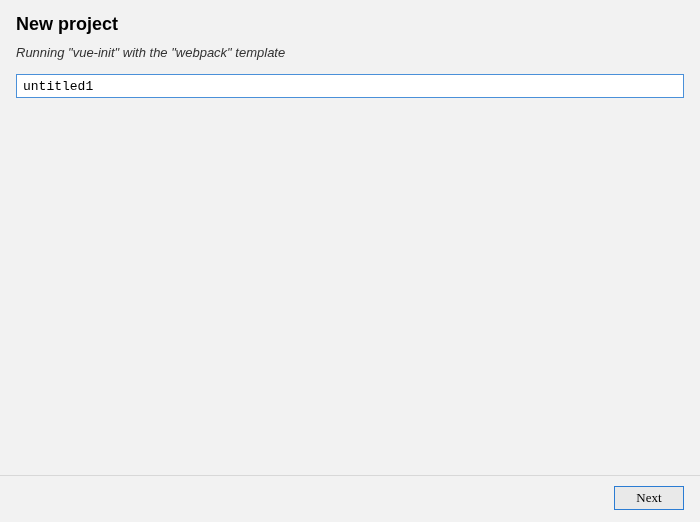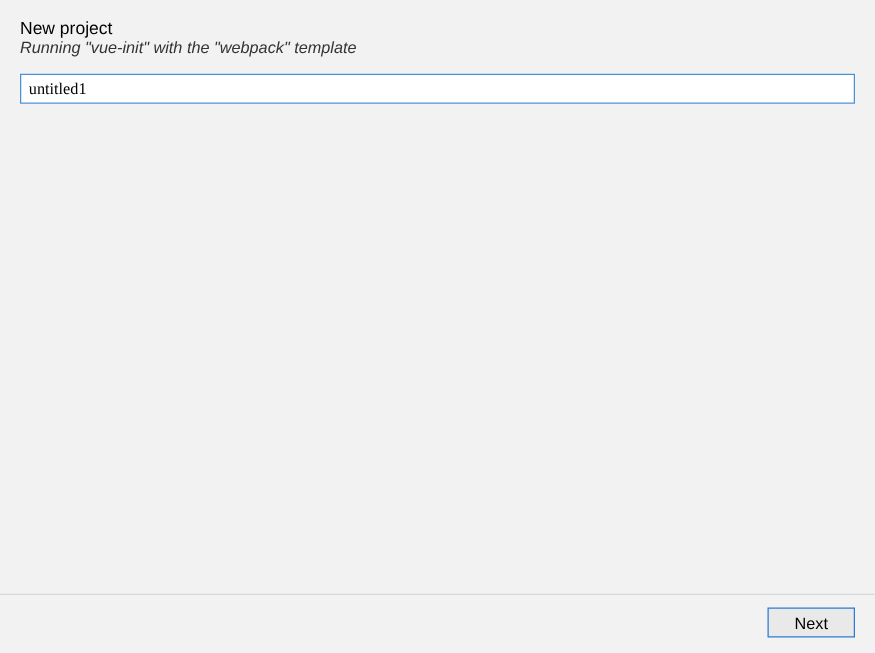--- a/index.html
+++ b/index.html
@@ -15,54 +15,55 @@
       font-size: 13px;
       color: #000;
       display: flex;
       flex-direction: column;
     }
     .content {
       flex: 1;
       padding: 14px 16px 0 16px;
     }
     .title {
-      font-weight: normal;
-      font-size: 14px;
+      font-weight: bold;
+      font-size: 18px;
+      margin-bottom: 10px;
     }
     .subtitle {
       font-style: italic;
       color: #333;
       margin-bottom: 14px;
     }
     .field-label {
       margin-bottom: 6px;
       display: block;
     }
     .text-input {
       width: 100%;
       height: 24px;
       padding: 2px 6px;
-      font-family: Liberation Serif, serif;
+      font-family: Liberation Mono, monospace;
       font-size: 13px;
       border: 1px solid #4a90d9;
       background: #fff;
       outline: none;
     }
     .footer {
       border-top: 1px solid #d8d8d8;
       padding: 10px 16px 12px 16px;
       display: flex;
       justify-content: flex-end;
     }
     .next-btn {
       width: 70px;
       height: 24px;
       background: #e9e9e9;
       border: 1px solid #2b7cd3;
-      font-family: Liberation Sans, sans-serif;
+      font-family: Liberation Serif, serif;
       font-size: 13px;
       cursor: pointer;
     }
   </style>
 </head>
 <body>
 
 <div class="content">
   <div class="title">New project</div>
   <div class="subtitle">Running "vue-init" with the "webpack" template</div>

